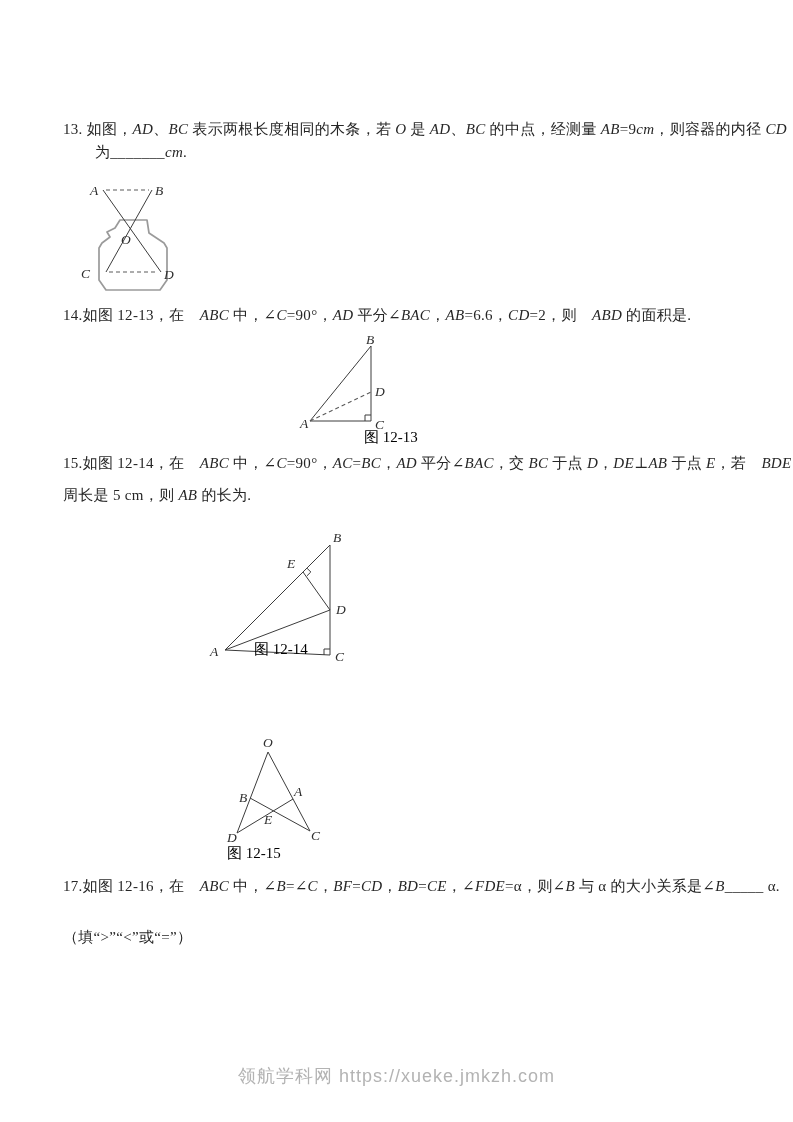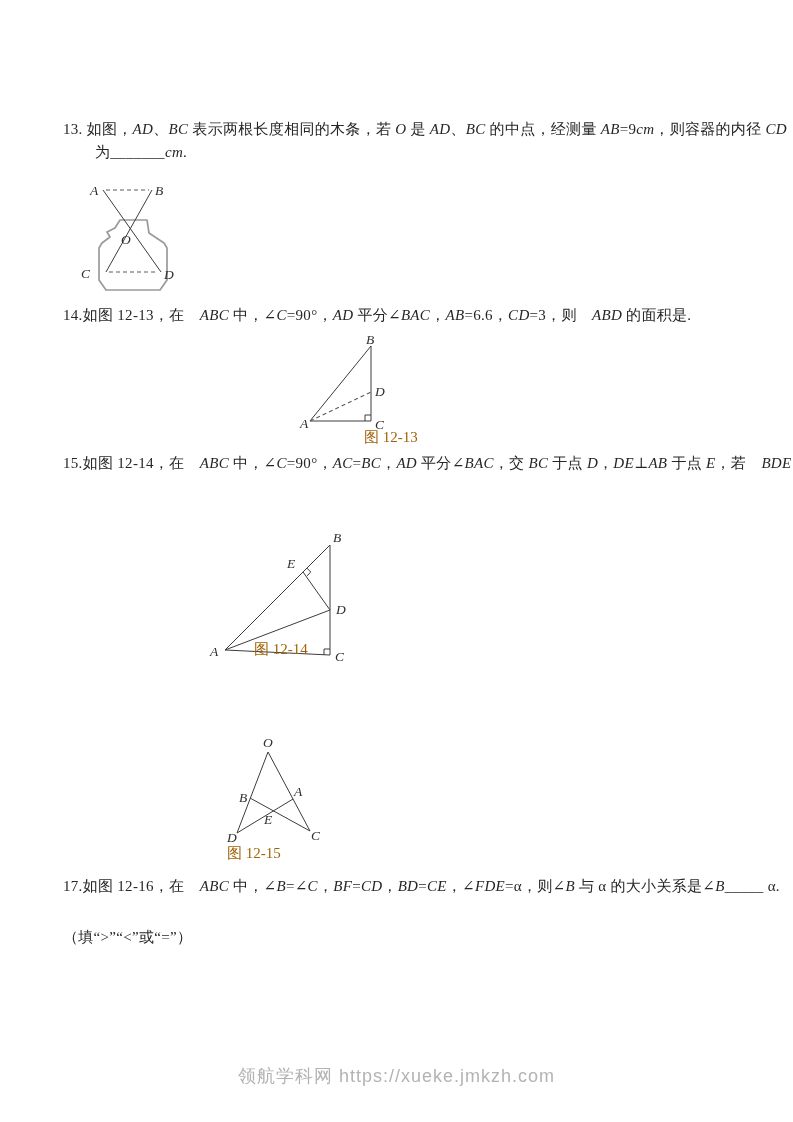--- a/index.html
+++ b/index.html
@@ -1,21 +1,21 @@
 <!DOCTYPE html>
 <html><head>
 <meta charset="utf-8">
 <style>
   * { margin:0; padding:0; box-sizing:border-box; }
   html,body { width:793px; height:1122px; }
   body { background:#ffffff; position:relative; font-family:"Liberation Serif","DejaVu Serif",serif; }
   .page { position:absolute; inset:0; background:#fff; overflow:hidden; }
   .tline { position:absolute; font-size:15px; color:#262626; white-space:nowrap; letter-spacing:0.3px; }
   .var { font-style:italic; font-family:"Liberation Serif","DejaVu Serif",serif; }
-  .caption { position:absolute; font-size:15px; color:#a16207; white-space:nowrap; }
+  .caption { position:absolute; font-size:15px; color:#000000; white-space:nowrap; }
   svg { position:absolute; overflow:visible; }
   .fig-line { stroke:#3c3c3c; stroke-width:1; fill:none; }
   .fig-dash { stroke:#5a5a5a; stroke-width:1.1; fill:none; stroke-dasharray:4 3; }
   .jar { stroke:#9a9a9a; stroke-width:1.7; fill:none; stroke-linejoin:round; }
   .ra { stroke:#3c3c3c; stroke-width:1; fill:none; }
   .fig-label { font-family:"Liberation Serif","DejaVu Serif",serif; font-style:italic; font-size:13.5px; fill:#2e2e2e; }
   .footer { position:absolute; left:0; right:0; text-align:center; font-family:"Liberation Sans","DejaVu Sans",sans-serif; font-size:18px; color:#b3b3b3; letter-spacing:1px; }
 </style>
 </head>
 <body>
@@ -31,36 +31,37 @@
     <line class="fig-dash" x1="31" y1="104" x2="80" y2="104"></line>
     <line class="fig-line" x1="25" y1="22" x2="83" y2="104"></line>
     <line class="fig-line" x1="74" y1="22" x2="28" y2="104"></line>
     <text class="fig-label" x="12" y="27">A</text>
     <text class="fig-label" x="77" y="27">B</text>
     <text class="fig-label" x="43" y="76">O</text>
     <text class="fig-label" x="3" y="110">C</text>
     <text class="fig-label" x="86" y="111">D</text>
   </svg>
 
-  <div class="tline" style="top:306px;left:63px"><span>14.如图 12-13，在　</span><span class="var">ABC</span><span> 中，∠</span><span class="var">C</span><span>=90°，</span><span class="var">AD</span><span> 平分∠</span><span class="var">BAC</span><span>，</span><span class="var">AB</span><span>=6.6，</span><span class="var">CD</span><span>=3，则　</span><span class="var">ABD</span><span> 的面积是.</span></div>
+  <div class="tline" style="top:306px;left:63px"><span>14.如图 12-13，在　</span><span class="var">ABC</span><span> 中，∠</span><span class="var">C</span><span>=90°，</span><span class="var">AD</span><span> 平分∠</span><span class="var">BAC</span><span>，</span><span class="var">AB</span><span>=6.6，</span><span class="var">CD</span><span>=2，则　</span><span class="var">ABD</span><span> 的面积是.</span></div>
 
   <svg style="left:300px;top:336px" width="100" height="95" viewBox="0 0 100 95">
     <line class="fig-line" x1="10" y1="85" x2="71" y2="10"></line>
     <line class="fig-line" x1="10" y1="85" x2="71" y2="85"></line>
     <line class="fig-line" x1="71" y1="10" x2="71" y2="85"></line>
     <line class="fig-dash" x1="10" y1="85" x2="71" y2="56"></line>
     <polyline class="ra" points="65,85 65,79 71,79"></polyline>
     <text class="fig-label" x="66" y="8">B</text>
     <text class="fig-label" x="75" y="60">D</text>
     <text class="fig-label" x="0" y="92">A</text>
     <text class="fig-label" x="75" y="93">C</text>
   </svg>
   <div class="caption" style="top:428px;left:364px">图 12-13</div>
 
   <div class="tline" style="top:454px;left:63px"><span>15.如图 12-14，在　</span><span class="var">ABC</span><span> 中，∠</span><span class="var">C</span><span>=90°，</span><span class="var">AC</span><span>=</span><span class="var">BC</span><span>，</span><span class="var">AD</span><span> 平分∠</span><span class="var">BAC</span><span>，交 </span><span class="var">BC</span><span> 于点 </span><span class="var">D</span><span>，</span><span class="var">DE</span><span>⊥</span><span class="var">AB</span><span> 于点 </span><span class="var">E</span><span>，若　</span><span class="var">BDE</span><span> 的</span></div>
+  <div class="tline" style="top:486px;left:63px"><span>周长是 5 cm，则 </span><span class="var">AB</span><span> 的长为.</span></div>
 
   <svg style="left:208px;top:526px" width="150" height="140" viewBox="0 0 150 140">
     <line class="fig-line" x1="17" y1="124" x2="122" y2="19"></line>
     <line class="fig-line" x1="17" y1="124" x2="122" y2="129"></line>
     <line class="fig-line" x1="122" y1="19" x2="122" y2="129"></line>
     <line class="fig-line" x1="17" y1="124" x2="122" y2="84"></line>
     <line class="fig-line" x1="95" y1="46" x2="122" y2="84"></line>
     <polyline class="ra" points="98.9,42.1 102.8,46 98.9,49.9"></polyline>
     <polyline class="ra" points="116,129 116,123 122,123"></polyline>
     <text class="fig-label" x="125" y="16">B</text>

